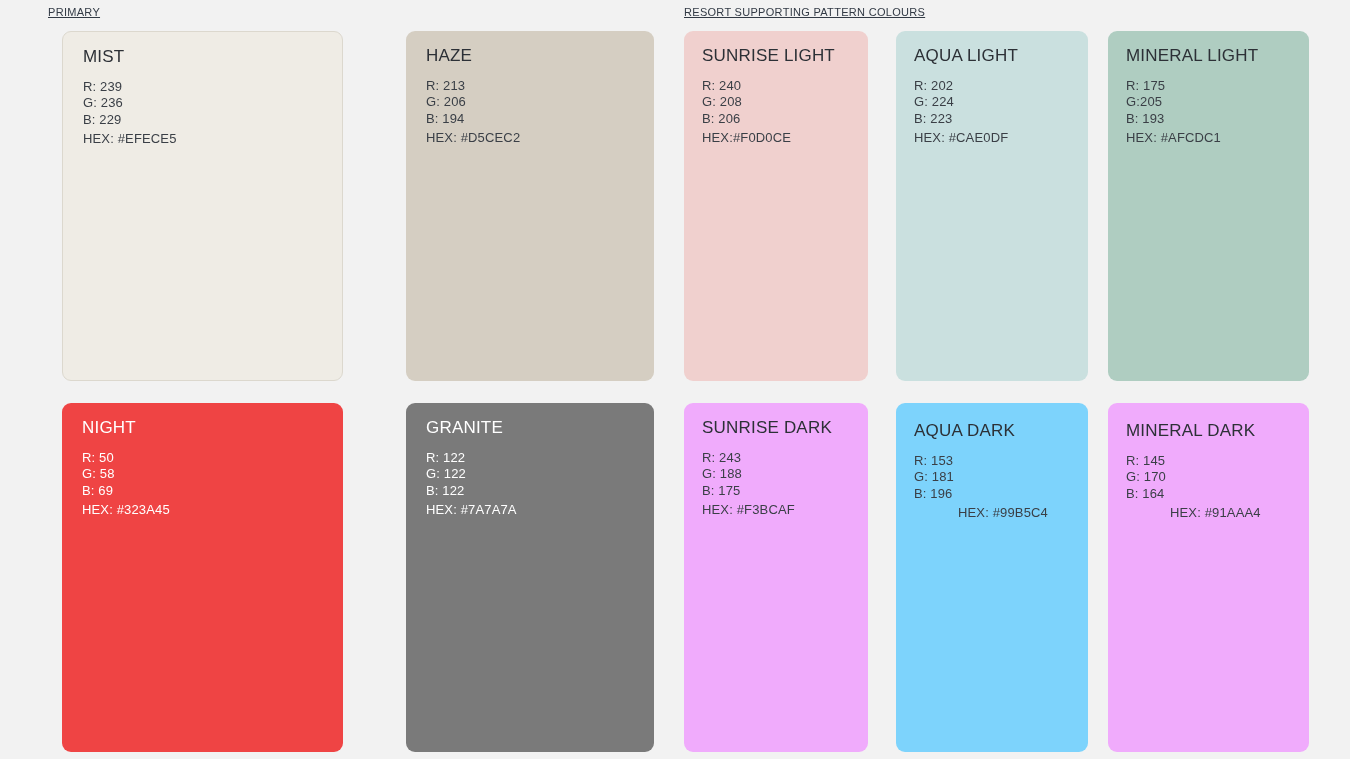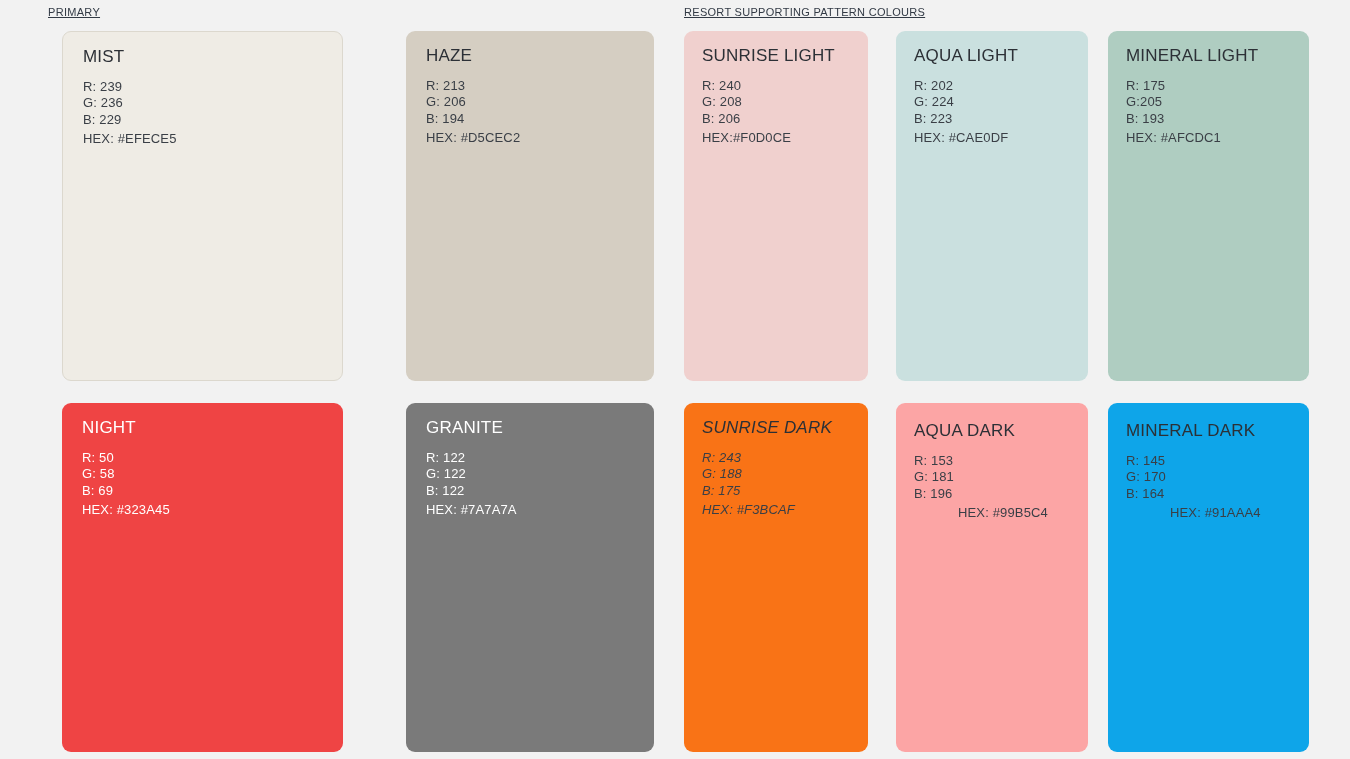--- a/index.html
+++ b/index.html
@@ -164,41 +164,41 @@
     <div class="card col-haze on-dark" style="background: rgb(122, 122, 122);">
       <div class="card-title">GRANITE</div>
       <div class="rgb-block">
         <div>R: 122</div>
         <div>G: 122</div>
         <div>B: 122</div>
       </div>
       <div class="hex-line">HEX: #7A7A7A</div>
     </div>
 
-    <div class="card col-sunrise on-light" style="background: #f97316; font-style: italic;">
+    <div class="card col-sunrise on-light" style="background: #f0abfc;">
       <div class="card-title">SUNRISE DARK</div>
       <div class="rgb-block">
         <div>R: 243</div>
         <div>G: 188</div>
         <div>B: 175</div>
       </div>
       <div class="hex-line">HEX: #F3BCAF</div>
     </div>
 
-    <div class="card col-aqua on-light nudge-3" style="background: #fca5a5;">
+    <div class="card col-aqua on-light nudge-3" style="background: #7dd3fc;">
       <div class="card-title">AQUA DARK</div>
       <div class="rgb-block">
         <div>R: 153</div>
         <div>G: 181</div>
         <div>B: 196</div>
       </div>
       <div class="hex-line">HEX: #99B5C4</div>
     </div>
 
-    <div class="card col-mineral on-light nudge-3" style="background: #0ea5e9; padding-left: 18px;">
+    <div class="card col-mineral on-light nudge-3" style="background: #f0abfc; padding-left: 18px;">
       <div class="card-title">MINERAL DARK</div>
       <div class="rgb-block">
         <div>R: 145</div>
         <div>G: 170</div>
         <div>B: 164</div>
       </div>
       <div class="hex-line">HEX: #91AAA4</div>
     </div>
 
   </div>

